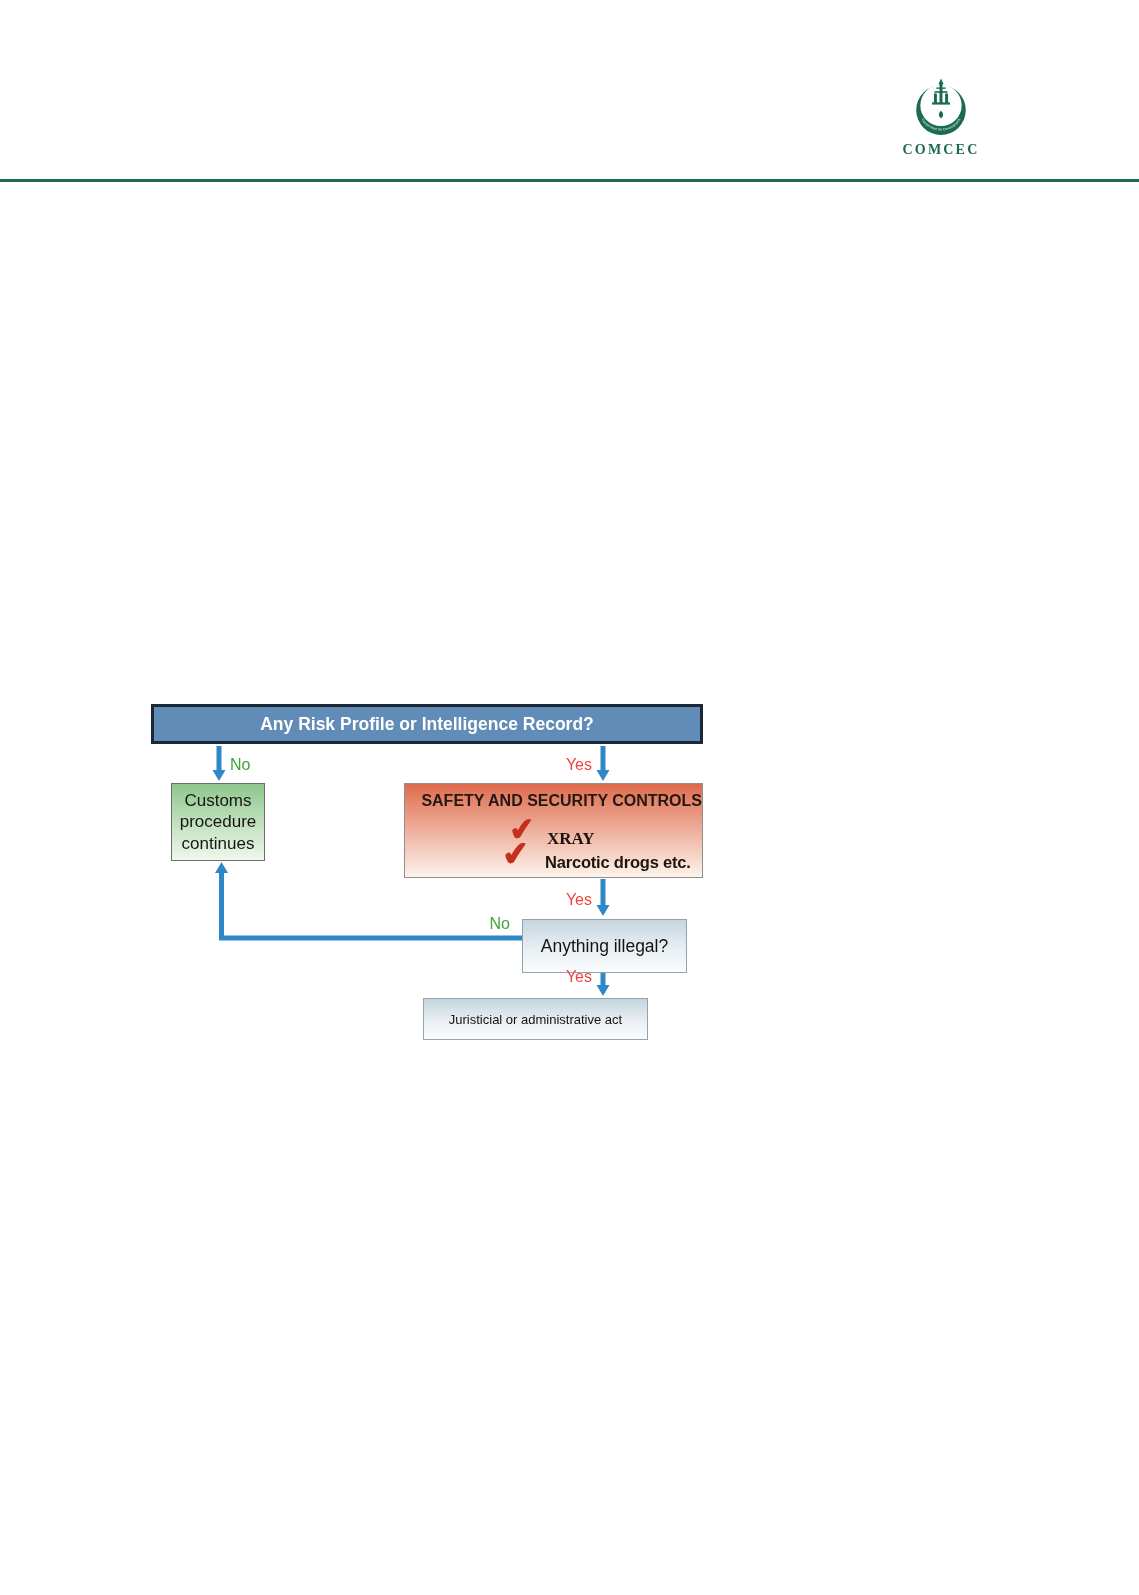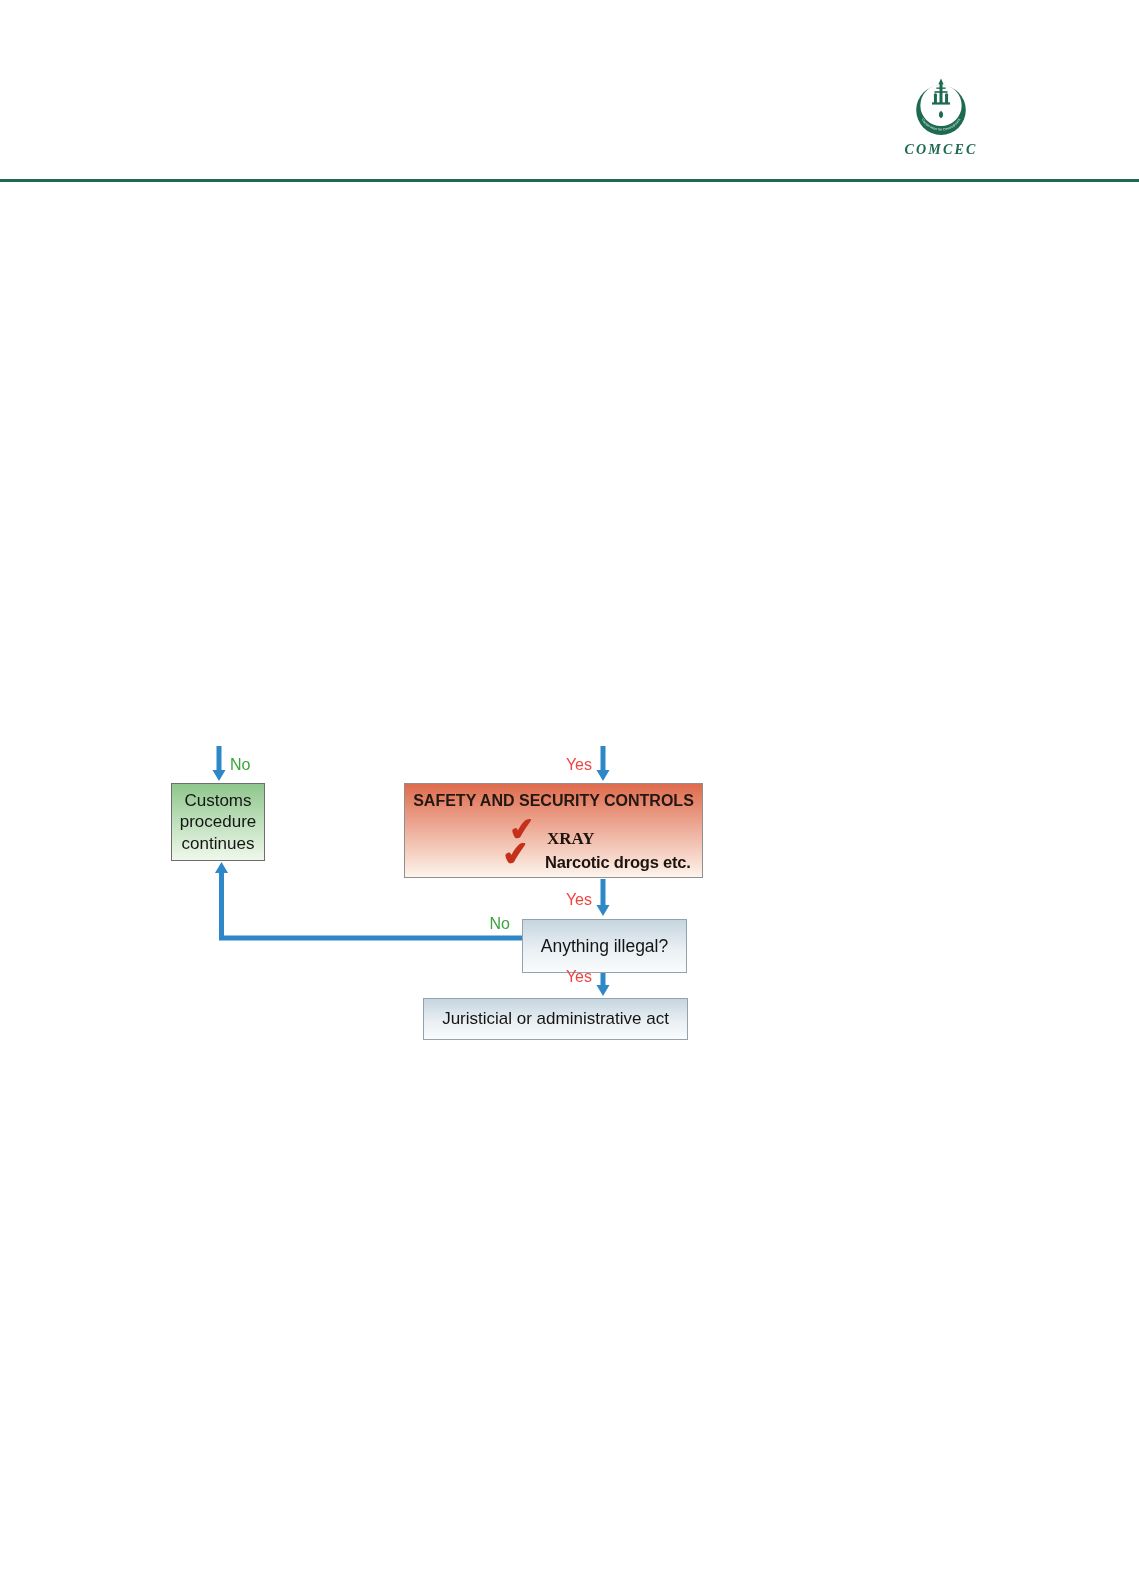--- a/index.html
+++ b/index.html
@@ -2,46 +2,46 @@
 <html><head>
 <meta charset="utf-8">
 <style>
   html,body{margin:0;padding:0;background:#fff;}
   .page{position:relative;width:1139px;height:1595px;background:#ffffff;overflow:hidden;
         font-family:"Liberation Sans",sans-serif;}
   
   .logo{position:absolute;left:893px;top:76px;width:96px;text-align:center;}
   .logo svg{width:62px;height:62px;display:block;margin:0 auto;}
   .wordmark{margin-top:4px;font-family:"Liberation Serif",serif;font-weight:700;
-            font-size:14px;letter-spacing:2.2px;color:#1c6a50;font-style:italic;}
+            font-size:14px;letter-spacing:2.2px;color:#1c6a50;}
   .rule{position:absolute;left:0;top:179px;width:1139px;height:3px;background:#1b6b51;}
   
   .node{position:absolute;box-sizing:border-box;}
   .decision{left:151px;top:704px;width:552px;height:40px;background:#628cb8;
             border:3px solid #1d2837;color:#ffffff;font-weight:700;font-size:17.5px;
             display:flex;align-items:center;justify-content:center;}
   .customs{left:171px;top:783px;width:94px;height:78px;
            background:linear-gradient(#8fc78d,#eff8eb);border:1.5px solid #6e6e6e;
            color:#161616;font-size:17px;line-height:1.24;text-align:center;
            display:flex;align-items:center;justify-content:center;padding:12px 1px;}
   .controls{left:404px;top:783px;width:299px;height:95px;
             background:linear-gradient(#df6b4d,#fdf4ec);border:1.5px solid #8f8f8f;}
-  .controls .title{position:absolute;left:0;right:0;top:8px;text-align:center;
+  .controls .title{position:absolute;left:0;right:0;top:8px;text-align:right;
                    font-weight:700;font-size:16px;color:#231812;}
   .check{position:absolute;color:#c5301d;font-weight:700;line-height:1;}
   .check1{left:104px;top:30px;font-size:31px;transform:rotate(-6deg);}
   .check2{left:97px;top:53px;font-size:33px;transform:rotate(-6deg);}
   .item{position:absolute;font-weight:700;color:#1d140e;white-space:nowrap;}
   .item1{left:142px;top:45px;font-size:17px;font-family:Liberation Serif, serif;}
   .item2{left:140px;top:69px;font-size:16.5px;letter-spacing:-0.2px;}
   .graybox{background:linear-gradient(#c5d5df 0%,#e9eff3 55%,#fafcfd 100%);
            border:1.5px solid #94a2ab;color:#141414;
            display:flex;align-items:center;justify-content:center;}
   .illegal{left:522px;top:919px;width:165px;height:54px;font-size:17.5px;}
-  .act{left:423px;top:998px;width:265px;height:42px;font-size:17px;}
+  .act{left:423px;top:998px;width:225px;height:42px;font-size:13px;}
   
   .elabel{position:absolute;font-weight:400;font-size:16px;line-height:18px;}
   .yes{color:#ef4444;} .no{color:#3ba43a;}
   #lbl-no1{left:230px;top:756px;}
   #lbl-yes1{left:540px;top:756px;width:52px;text-align:right;}
   #lbl-yes2{left:540px;top:891px;width:52px;text-align:right;}
   #lbl-no2{left:458px;top:915px;width:52px;text-align:right;}
   #lbl-yes3{left:540px;top:968px;width:52px;text-align:right;}
   .connectors{position:absolute;left:0;top:0;pointer-events:none;}
 </style>
@@ -86,20 +86,21 @@
     </g>
     <g fill="#2e87c6" stroke="none">
       <polygon points="212.5,770 225.5,770 219,781"></polygon>
       <polygon points="596.5,770 609.5,770 603,781"></polygon>
       <polygon points="596.5,905 609.5,905 603,916"></polygon>
       <polygon points="596.5,985 609.5,985 603,996"></polygon>
       <polygon points="215,873 228,873 221.5,862"></polygon>
     </g>
   </svg>
 
+  <div class="node decision">Any Risk Profile or Intelligence Record?</div>
 
   <div class="node customs">Customs procedure continues</div>
 
   <div class="node controls">
     <div class="title">SAFETY AND SECURITY CONTROLS</div>
     <span class="check check1">✔</span>
     <span class="item item1">XRAY</span>
     <span class="check check2">✔</span>
     <span class="item item2">Narcotic drogs etc.</span>
   </div>

